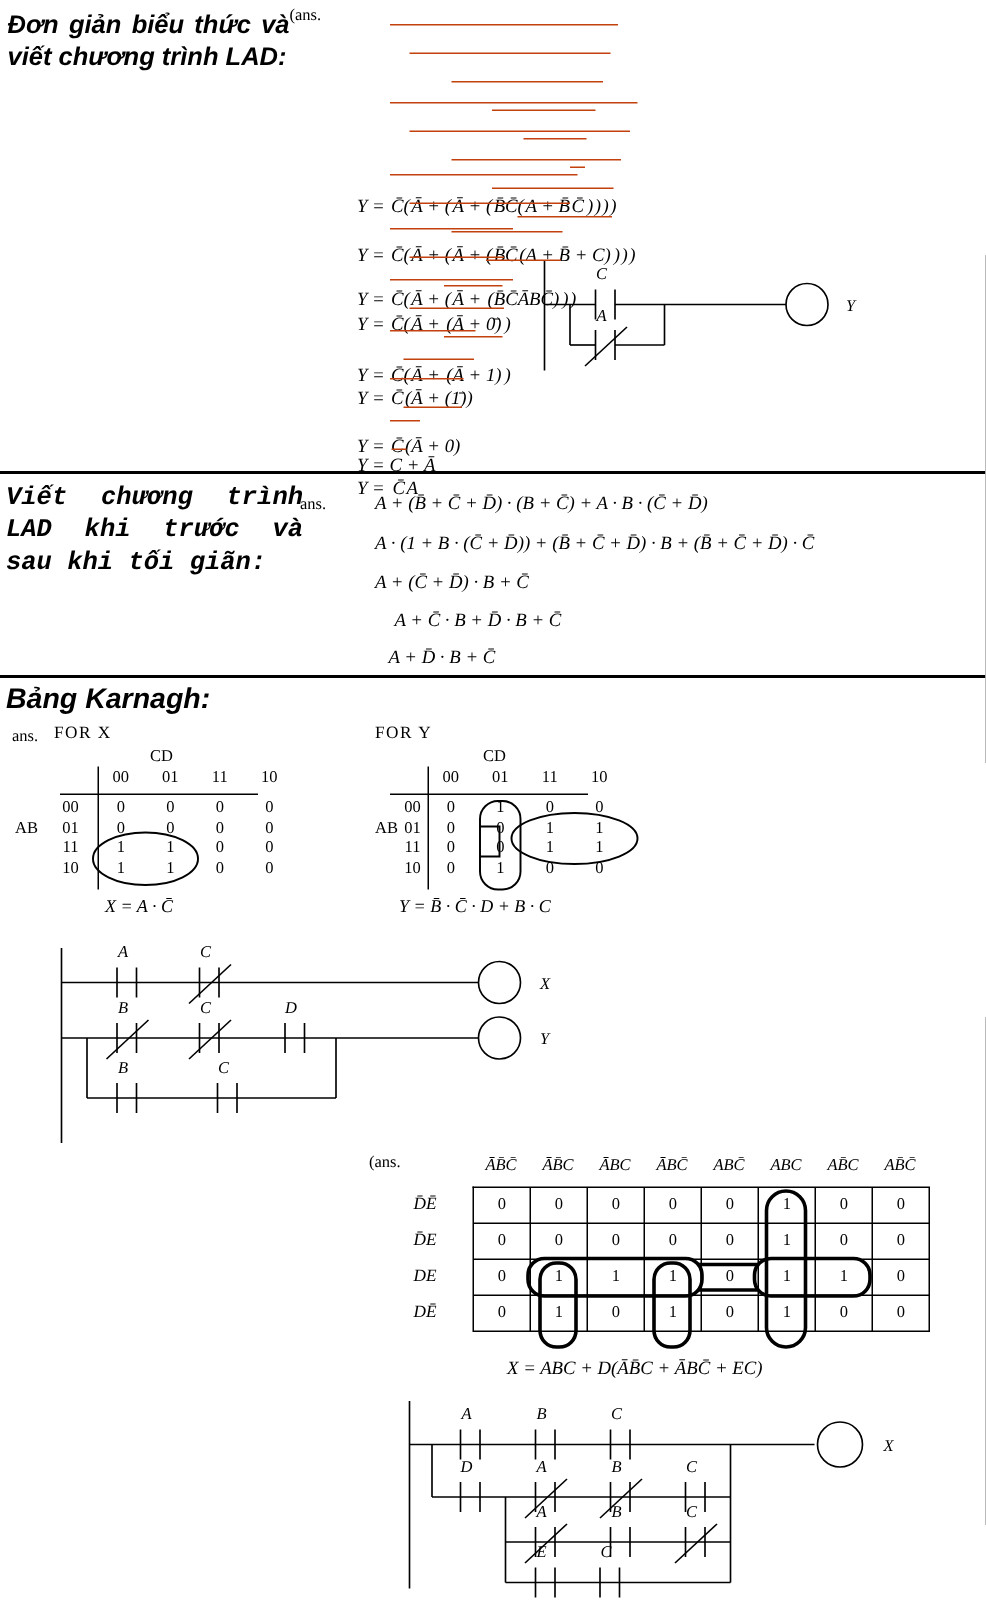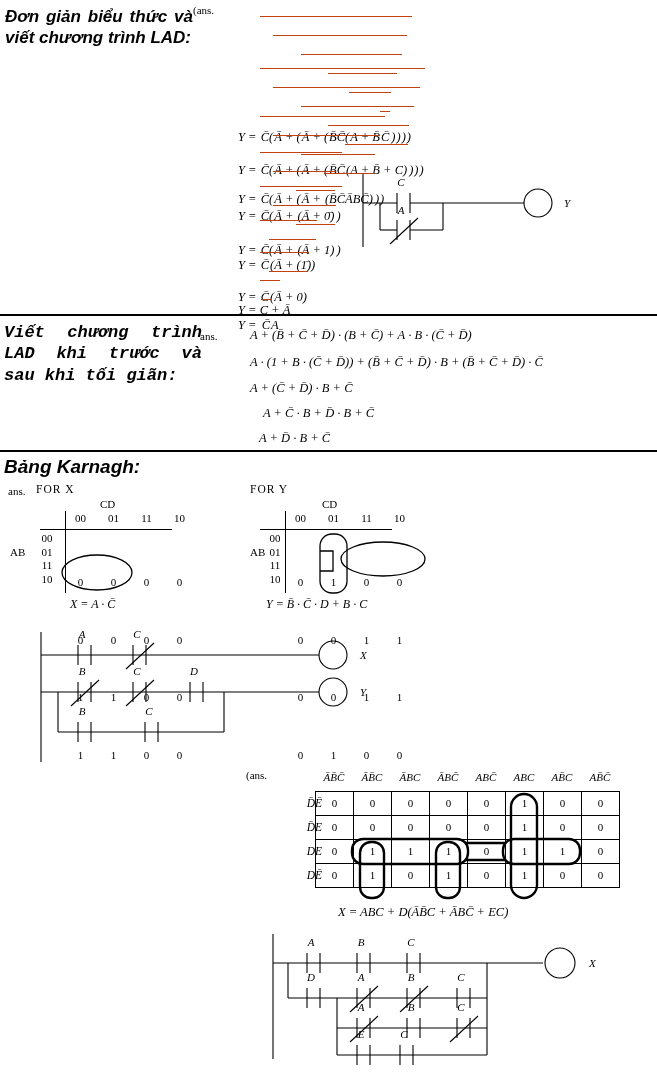--- a/index.html
+++ b/index.html
@@ -13,21 +13,21 @@
   .eq{position:absolute;font:italic 12.5px/1.15 "Liberation Serif",serif;white-space:nowrap;}
   .ov{display:inline-block;border-top:1px solid #c2410c;padding:18px 1px 0 1px;}
   .rule{position:absolute;left:0;width:657px;background:#000;}
   
   .km{position:absolute;width:200px;height:100px;font:11px "Liberation Serif",serif;}
   .km .vline{position:absolute;width:1px;background:#000;}
   .km .hline{position:absolute;height:1px;background:#000;}
   .km-heads{position:absolute;white-space:nowrap;}
   .km-heads span{display:inline-block;width:33px;text-align:center;}
   .km-rows span{display:block;height:13.5px;line-height:13.5px;width:26px;text-align:center;}
-  .km-vals .cells-row{height:13.5px;line-height:13.5px;white-space:nowrap;margin-top:44px;}
+  .km-vals .cells-row{height:13.5px;line-height:13.5px;white-space:nowrap;}
   .km-vals .cells-row span{display:inline-block;width:33px;text-align:center;}
   .km-expr{position:absolute;font:italic 12px "Liberation Serif",serif;white-space:nowrap;}
   
   .bt-heads{position:absolute;white-space:nowrap;font:italic 11px "Liberation Serif",serif;}
   .bt-heads span{display:inline-block;width:38px;text-align:center;}
   .bt-rows{position:absolute;font:italic 11.5px "Liberation Serif",serif;}
   .bt-rows span{display:block;height:24px;line-height:24px;width:27px;text-align:right;}
   .bt-vals{position:absolute;border-top:1px solid #000;border-left:1px solid #000;font:11px "Liberation Serif",serif;}
   .bt-vals .cells-row{height:24px;white-space:nowrap;text-decoration:underline;}
   .bt-vals .cells-row span{display:inline-block;width:37px;height:23px;line-height:23px;text-align:center;
@@ -177,21 +177,21 @@
       <line x1="63" y1="98" x2="63" y2="118"></line>
     <line x1="117" y1="98" x2="117" y2="118"></line>
       <line x1="130" y1="98" x2="130" y2="118"></line>
     <line x1="196" y1="108" x2="196" y2="68"></line>
     <text x="54" y="91" text-anchor="middle">B</text>
     <text x="121" y="91" text-anchor="middle">C</text>
   </svg>
 
   <div class="ans" style="left:246px;top:769px;">(ans.</div>
   <div class="bt-heads" style="left:315px;top:771px;"><span>ĀB̄C̄</span><span>ĀB̄C</span><span>ĀBC</span><span>ĀBC̄</span><span>ABC̄</span><span>ABC</span><span>AB̄C</span><span>AB̄C̄</span></div>
-  <div class="bt-rows" style="left:295px;top:791px;">
+  <div class="bt-rows" style="left:264px;top:791px;">
       <span>D̄Ē</span>
       <span>D̄E</span>
       <span>DE</span>
       <span>DĒ</span>
     </div>
   <div class="bt-vals" style="left:315px;top:791px;">
       <div class="cells-row"><span>0</span><span>0</span><span>0</span><span>0</span><span>0</span><span>1</span><span>0</span><span>0</span></div>
       <div class="cells-row"><span>0</span><span>0</span><span>0</span><span>0</span><span>0</span><span>1</span><span>0</span><span>0</span></div>
       <div class="cells-row"><span>0</span><span>1</span><span>1</span><span>1</span><span>0</span><span>1</span><span>1</span><span>0</span></div>
       <div class="cells-row"><span>0</span><span>1</span><span>0</span><span>1</span><span>0</span><span>1</span><span>0</span><span>0</span></div>

